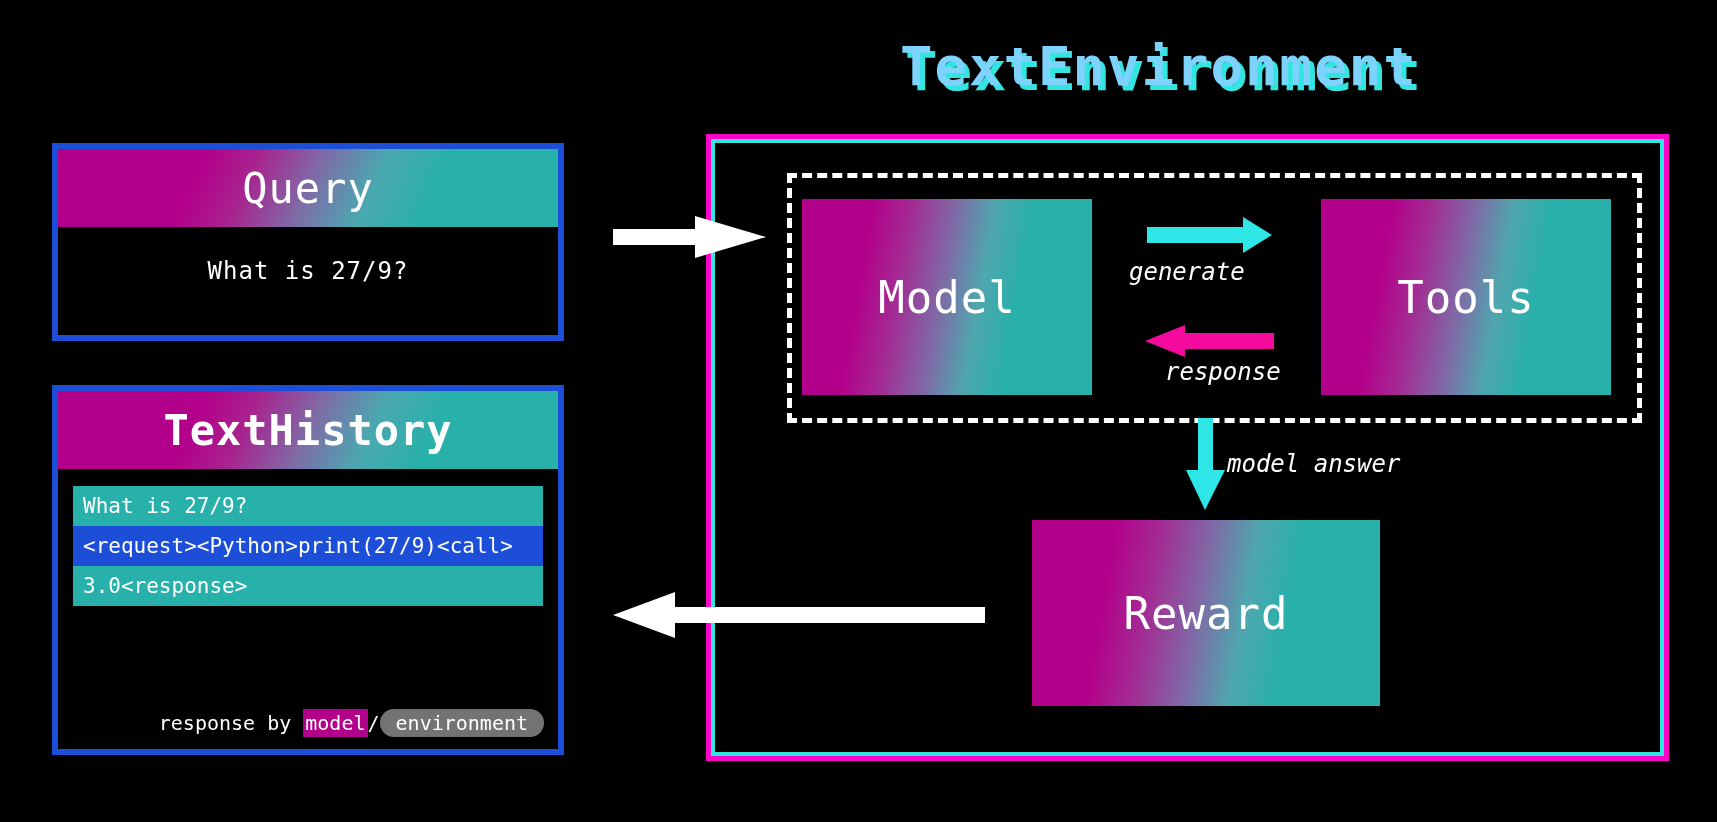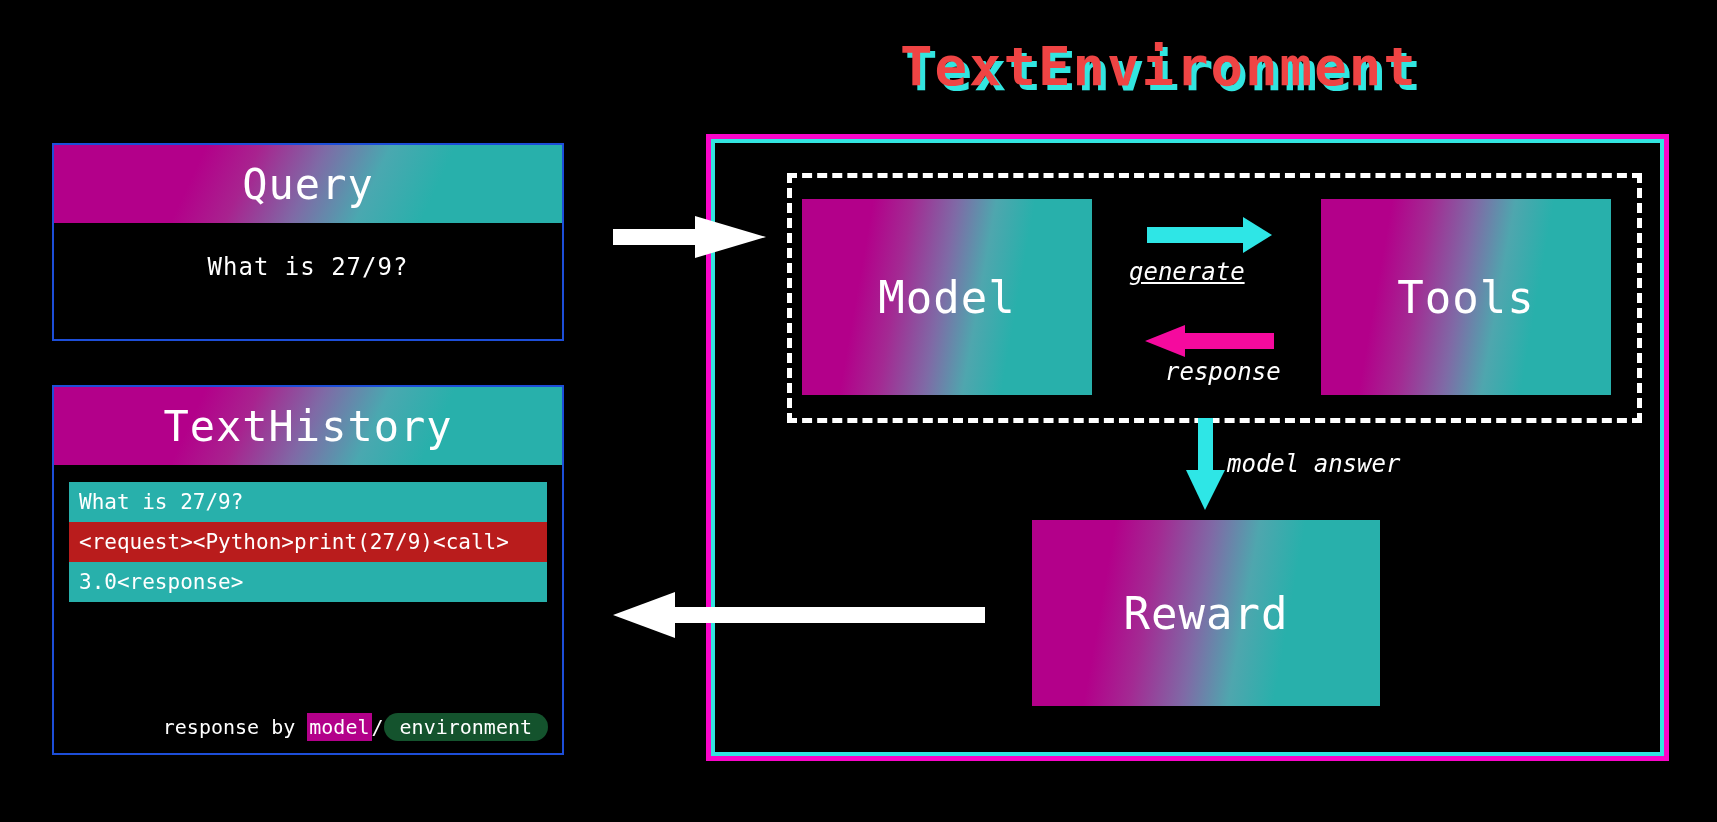--- a/index.html
+++ b/index.html
@@ -11,21 +11,21 @@
   }
   #root { position: relative; width: 1717px; height: 822px; background: #000; }
 
   
   .env-title {
     position: absolute;
     left: 900px; top: 35px;
     font-size: 54px;
     font-weight: bold;
     letter-spacing: 2px;
-    color: #ef4444;
+    color: #7dd3fc;
     text-shadow: 5px 5px 0 #32e5e0;
     white-space: nowrap;
   }
 
   
   .grad {
     background: linear-gradient(115deg,
       #b3008a 0%, #b3008a 28%,
       #a8238f 38%,
       #7f6aa6 50%,
@@ -37,21 +37,21 @@
       #b3008a 0%, #b3008a 22%,
       #a32a93 34%,
       #7f6aa6 48%,
       #4fa6ae 60%,
       #28b0ab 72%, #28b0ab 100%);
   }
 
   
   .card {
     position: absolute;
-    border: 2px solid #1d4ed8;
+    border: 6px solid #1d4ed8;
     background: #000;
   }
   #query-card { left: 52px; top: 143px; width: 512px; height: 198px; }
   #query-header {
     position: absolute; left: 0; top: 0; right: 0; height: 78px;
     display: flex; align-items: center; justify-content: center;
   }
   #query-header .t {
     color: #fff; font-size: 42px; letter-spacing: 1px;
   }
@@ -59,47 +59,47 @@
     position: absolute; left: 0; top: 78px; right: 0; bottom: 0;
     display: flex; align-items: flex-start; justify-content: center;
     padding-top: 30px;
   }
   #query-body .t { color: #fff; font-size: 24px; letter-spacing: 1px; }
 
   
   #hist-card { left: 52px; top: 385px; width: 512px; height: 370px; }
   #hist-header {
     position: absolute; left: 0; top: 0; right: 0; height: 78px;
-    display: flex; align-items: center; justify-content: center;
+    display: flex; align-items: center; justify-content: center; font-weight: bold;
   }
   #hist-header .t { color: #fff; font-size: 42px; letter-spacing: 1px; }
   #hist-rows {
     position: absolute; left: 15px; top: 95px; right: 15px;
   }
   .hist-row {
     height: 40px;
     display: flex; align-items: center;
     padding-left: 10px;
     color: #fff;
     font-size: 21px;
     white-space: nowrap;
     letter-spacing: 0px;
   }
   .hist-row.env  { background: #28b0ab; }
-  .hist-row.model{ background: #b91c1c; }
+  .hist-row.model{ background: #1d4ed8; }
   .hist-row.plain{ background: transparent; }
 
   #hist-legend {
     position: absolute; left: 0; right: 14px; bottom: 14px;
     text-align: right;
     font-size: 20px; color: #fff;
     white-space: nowrap;
   }
   #hist-legend .chip-model { background: #b3008a; color: #fff; padding: 2px 2px; }
-  #hist-legend .chip-env   { background: #14532d; color: #fff; padding: 2px 16px; border-radius: 14px; }
+  #hist-legend .chip-env   { background: #737373; color: #fff; padding: 2px 16px; border-radius: 14px; }
 
   
   #env-frame {
     position: absolute;
     left: 706px; top: 134px;
     width: 963px; height: 627px;
     border: 5px solid #f904c8;
     background: #000;
   }
   #env-frame-inner {
@@ -133,21 +133,21 @@
   .node-box .t { font-size: 44px; letter-spacing: 1px; }
 
   
   .arrow-label {
     position: absolute;
     color: #fff;
     font-style: italic;
     font-size: 24px;
     white-space: nowrap;
   }
-  #generate-label { left: 1129px; top: 258px; text-decoration: underline; }
+  #generate-label { left: 1129px; top: 258px; }
   #response-label { left: 1165px; top: 358px; }
   #final-label    { left: 1227px; top: 450px; }
 
   svg.arrows {
     position: absolute; left: 0; top: 0;
     width: 1717px; height: 822px;
     pointer-events: none;
   }
 </style>
 </head>

